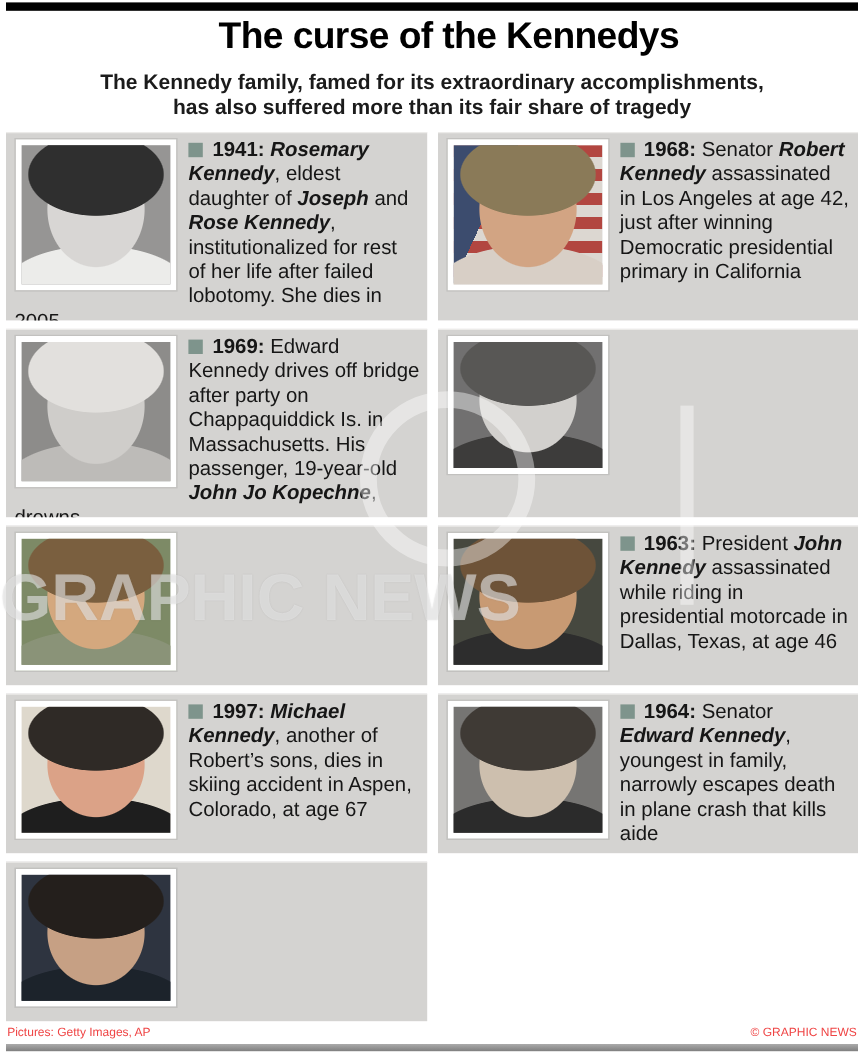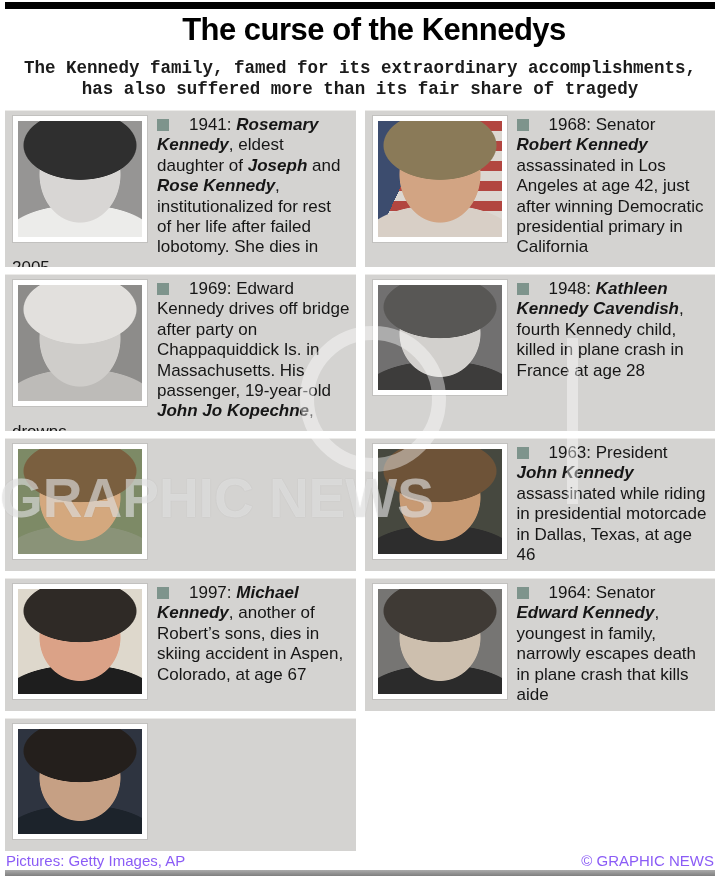--- a/index.html
+++ b/index.html
@@ -7,21 +7,21 @@
     position:relative;width:720px;height:878px;background:#ffffff;
     font-family:"Liberation Sans","DejaVu Sans",sans-serif;overflow:hidden;
   }
   .top-bar{position:absolute;left:5px;right:5px;top:2px;height:7px;background:var(--top_rule,#000);}
   .title{
     position:absolute;top:12px;left:0;right:0;margin:0;text-align:center;
     font-size:31px;font-weight:bold;color:#000;letter-spacing:-0.5px;padding-left:28px;
   }
   .subtitle{
     position:absolute;top:58px;left:0;right:0;text-align:center;
-    font-size:17.5px;font-weight:bold;color:#1b1b1b;line-height:1.22;font-family:Liberation Mono, monospace;
+    font-size:17.5px;font-weight:bold;color:#1b1b1b;line-height:1.22;
   }
   .grid{
     position:absolute;top:110px;left:5px;width:710px;
     display:grid;grid-template-columns:1fr 1fr;
     grid-template-rows:157px 157px 133px 133px 133px;
     gap:7px 9px;
   }
   .cell{
     background:var(--cell_bg,#d4d3d1);
     padding:5px 6px 3px 7px;overflow:hidden;
@@ -38,26 +38,26 @@
     background:
       radial-gradient(ellipse 46% 30% at 50% 21%, var(--hair) 98%, transparent 100%),
       radial-gradient(ellipse 33% 42% at 50% 46%, var(--face) 98%, transparent 100%),
       radial-gradient(ellipse 62% 30% at 50% 102%, var(--shoulder) 98%, transparent 100%);
   }
   .desc{margin:0;font-size:17px;line-height:1.2;color:#161616;}
   .bullet{
     display:inline-block;width:12px;height:12px;background:var(--bullet,#7e948c);
     margin-right:8px;vertical-align:-1px;
   }
-  .seg-b{font-weight:normal;margin-left:12px;}
+  .seg-b{font-weight:bold;}
   .seg-bi{font-weight:bold;font-style:italic;}
   .footer{
     position:absolute;left:6px;right:6px;top:852px;height:16px;
     display:flex;justify-content:space-between;align-items:center;
-    font-size:15px;color:#8b5cf6;
+    font-size:10px;color:#ef4444;
   }
   .bottom-bar{position:absolute;left:5px;right:5px;top:870px;height:6px;
     background:linear-gradient(var(--bottom_rule_light,#ababab),var(--bottom_rule,#7f7f7f));}
   .watermark-text{
     position:absolute;top:466px;left:0;right:0;text-align:left;white-space:nowrap;
     font-size:55px;font-weight:bold;color:rgba(255,255,255,0.48);
     text-shadow:0 0 1px rgba(130,130,130,0.35);pointer-events:none;z-index:5;
   }
   .watermark-ring{
     position:absolute;left:300px;top:326px;width:118px;height:118px;border-radius:50%;
@@ -87,21 +87,20 @@
       <div class="cell tall">
     <div class="photo" title="color photo of Robert Kennedy speaking before US flag" style="background: linear-gradient(115deg, rgb(60, 76, 110) 30%, rgba(0, 0, 0, 0) 30%), repeating-linear-gradient(rgb(178, 70, 64) 0px, rgb(178, 70, 64) 10px, rgb(220, 215, 209) 10px, rgb(220, 215, 209) 20px); --hair: #8a7a58; --face: #d2a483; --shoulder: #d8cfc6;"></div>
     <p class="desc"><span class="bullet"></span><span class="seg-b">1968:</span><span> Senator </span><span class="seg-bi">Robert Kennedy</span><span> assassinated in Los Angeles at age 42, just after winning Democratic presidential primary in California</span></p>
   </div>
       <div class="cell tall">
     <div class="photo" title="black-and-white portrait of Mary Jo Kopechne" style="background: rgb(141, 140, 138); --hair: #e2e0dd; --face: #cfcdca; --shoulder: #bdbbb8;"></div>
     <p class="desc"><span class="bullet"></span><span class="seg-b">1969:</span><span> Edward Kennedy drives off bridge after party on Chappaquiddick Is. in Massachusetts. His passenger, 19-year-old </span><span class="seg-bi">John Jo Kopechne</span><span>, drowns</span></p>
   </div>
       <div class="cell short">
     <div class="photo" title="black-and-white portrait of Kathleen Kennedy Cavendish" style="background: rgb(113, 112, 112); --hair: #585755; --face: #d2d0cd; --shoulder: #3d3c3b;"></div>
-    <p class="desc"><span class="bullet"></span><span class="seg-b">1948:</span><span> </span><span class="seg-bi">Kathleen Kennedy Cavendish</span><span>, fourth Kennedy child, killed in plane crash in France at age 28</span></p>
   </div>
       <div class="cell short">
     <div class="photo" title="color portrait of David Kennedy outdoors" style="background: rgb(125, 138, 102); --hair: #7a5f3f; --face: #d4a87e; --shoulder: #8a9378;"></div>
   </div>
       <div class="cell short">
     <div class="photo" title="color portrait of President John F. Kennedy" style="background: rgb(70, 72, 63); --hair: #6e5338; --face: #c89a73; --shoulder: #2d2d2d;"></div>
     <p class="desc"><span class="bullet"></span><span class="seg-b">1963:</span><span> President </span><span class="seg-bi">John Kennedy</span><span> assassinated while riding in presidential motorcade in Dallas, Texas, at age 46</span></p>
   </div>
       <div class="cell short">
     <div class="photo" title="color portrait of Michael Kennedy smiling" style="background: rgb(222, 216, 204); --hair: #2f2a26; --face: #dba287; --shoulder: #1e1e1e;"></div>

